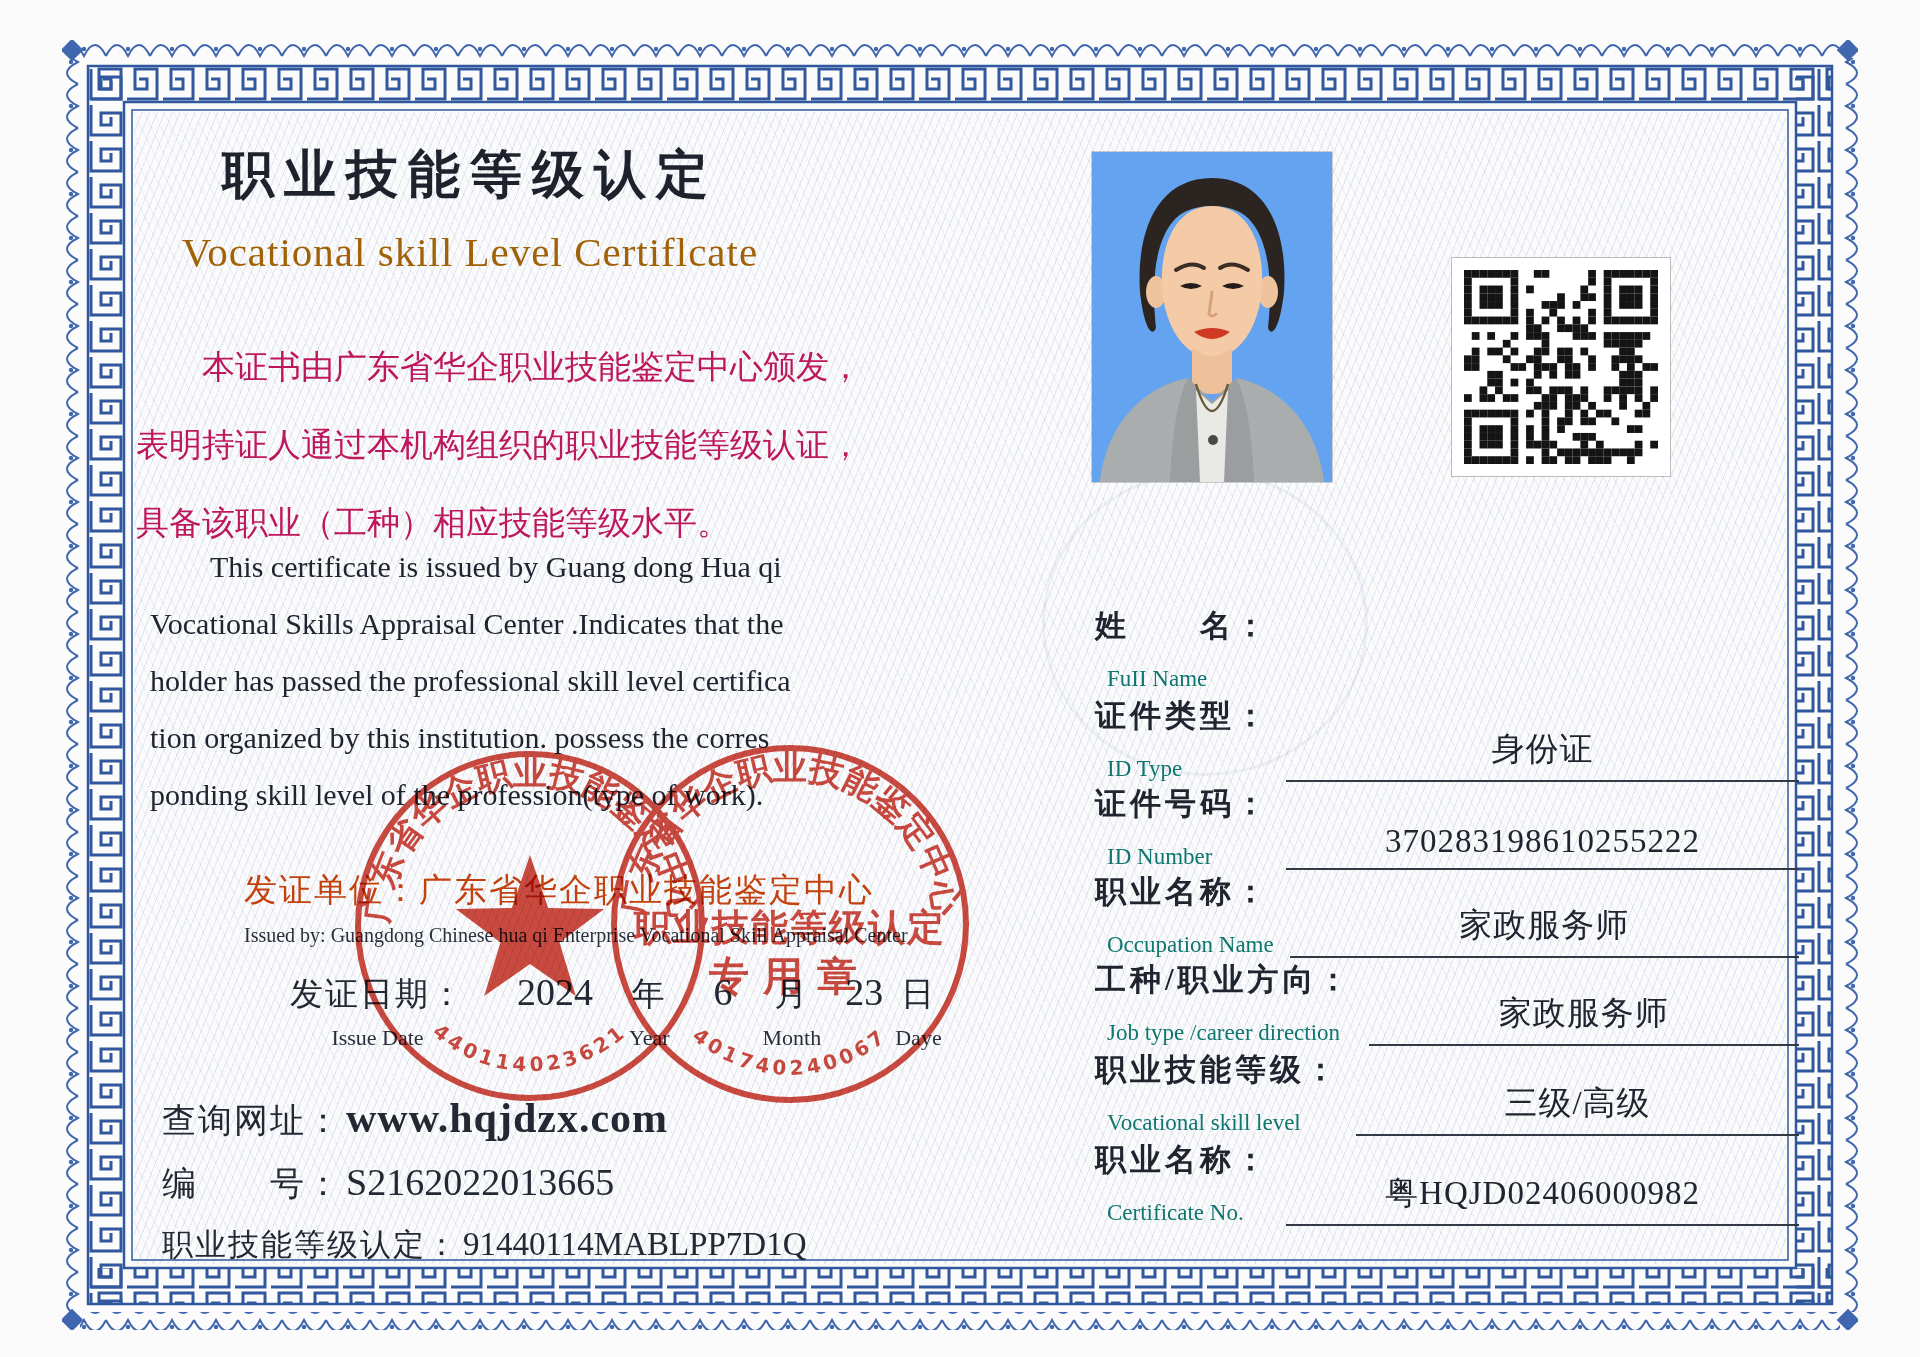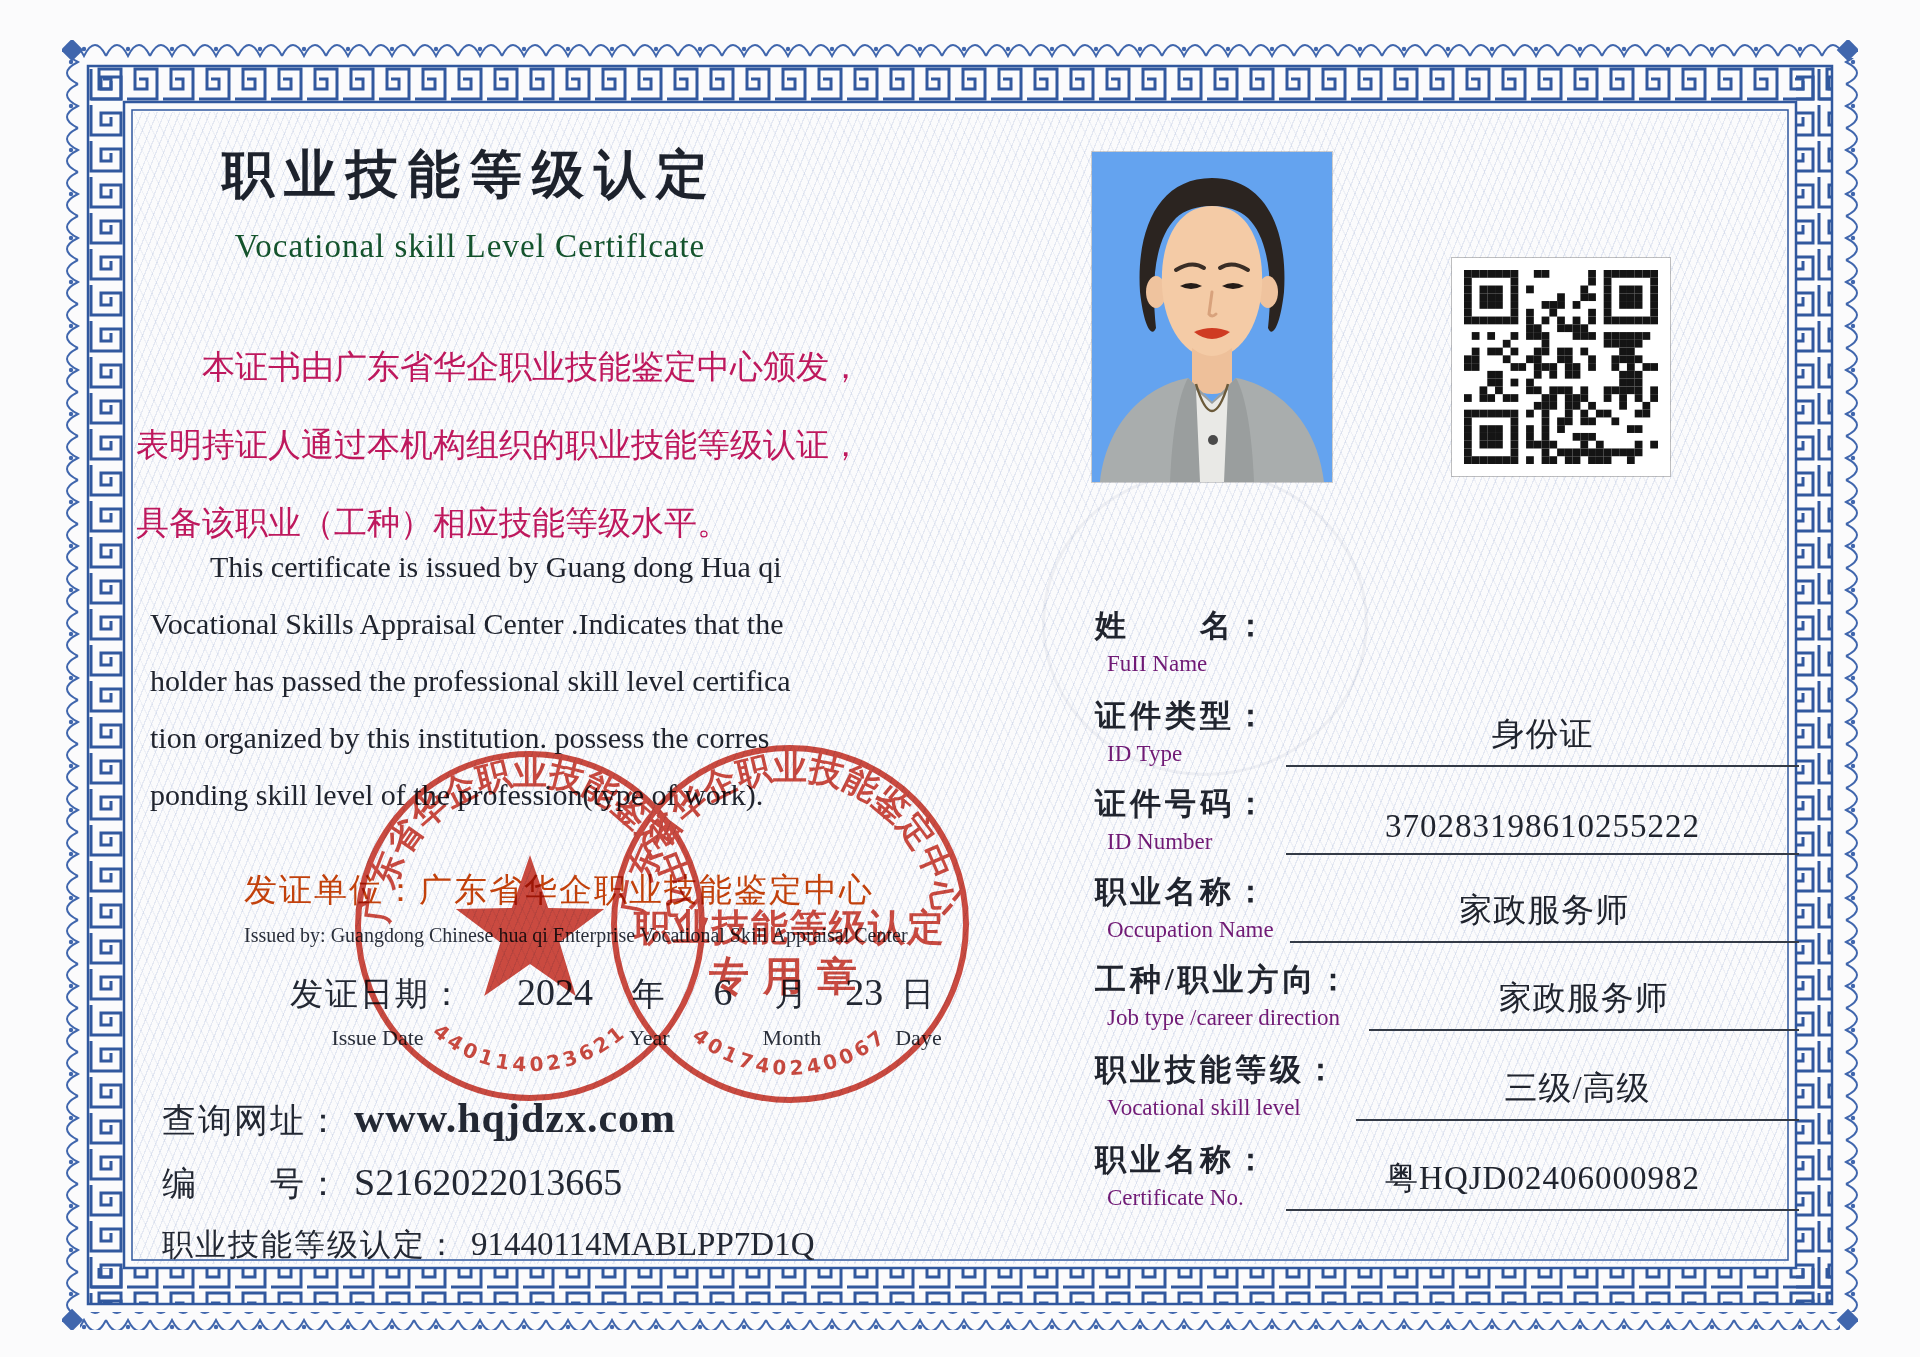--- a/index.html
+++ b/index.html
@@ -19,21 +19,21 @@
   }
   .content{position:absolute;left:0;top:0;width:1796px;height:1290px;}
 
   
   .title-zh{
     position:absolute;left:88px;top:100px;width:640px;text-align:center;
     font-size:52px;font-weight:bold;letter-spacing:10px;color:#1d222c;
   }
   .title-en{
     position:absolute;left:88px;top:188px;width:640px;text-align:center;
-    font-size:33px;color:#14532d;letter-spacing:1px;
+    font-size:41px;color:#a16207;letter-spacing:1px;
   }
   .intro-zh{position:absolute;left:74px;top:288px;width:740px;font-size:33px;line-height:78px;color:#be185d;}
   .intro-zh .ln{white-space:nowrap;}
   .intro-zh .ln:first-child{padding-left:66px;}
   .intro-en{position:absolute;left:88px;top:498px;width:740px;font-size:30px;line-height:57px;color:#20242e;}
   .intro-en .ln:first-child{padding-left:60px;}
 
   .issuer-line{position:absolute;left:182px;top:828px;font-size:33px;letter-spacing:2px;white-space:nowrap;color:#c2410c;}
   .issuedby-en{position:absolute;left:182px;top:884px;font-size:20px;white-space:nowrap;color:#2a2f3a;}
 
@@ -41,39 +41,39 @@
   .d-group{display:flex;flex-direction:column;align-items:center;}
   .d-zh{font-size:33px;letter-spacing:2px;}
   .d-en{font-size:22px;margin-top:8px;color:#2a2f3a;}
   .d-val{font-size:38px;line-height:40px;}
   .d-val.v-year{margin:0 36px 0 52px;text-align:center;}
   .d-val.v-month{margin:0 30px 0 44px;}
   .d-val.v-day{margin:0 12px 0 24px;}
 
   .foot-row{position:absolute;left:100px;display:flex;align-items:baseline;white-space:nowrap;}
   .foot-row .lab{font-size:34px;letter-spacing:2px;}
-  .foot-row .val{margin-left:12px;}
+  .foot-row .val{margin-left:4px;}
   .row-site{top:1054px;}
   .row-site .val{font-size:42px;font-weight:600;letter-spacing:1px;}
   .row-serial{top:1120px;}
   .row-serial .val{font-size:38px;}
   .row-credit{top:1184px;}
   .row-credit .lab{font-size:31px;}
   .row-credit .val{font-size:33px;}
 
   
   .photo{position:absolute;left:1030px;top:112px;width:240px;height:330px;box-shadow:0 0 0 1px rgba(120,120,120,.35);}
   .qr{position:absolute;left:1390px;top:218px;width:218px;height:218px;background:#fff;box-shadow:0 0 0 1px rgba(130,130,130,.5);}
   .watermark{position:absolute;left:980px;top:430px;width:320px;height:300px;border-radius:50%;
     border:3px solid rgba(130,140,170,0.10);}
 
   .field{position:absolute;left:1033px;width:704px;display:flex;align-items:flex-end;}
   .f-label{flex:0 0 auto;padding-right:16px;}
   .f-zh{font-size:31px;letter-spacing:4px;white-space:nowrap;color:#20242e;font-weight:bold;}
-  .f-en{font-size:23px;margin-top:4px;padding-left:12px;white-space:nowrap;color:#701a75;}
+  .f-en{font-size:23px;margin-top:19px;padding-left:12px;white-space:nowrap;color:#0f766e;}
   .f-line{flex:1 1 auto;border-bottom:2px solid #333a46;text-align:center;padding-bottom:8px;}
   .f-value{font-size:33px;letter-spacing:1px;white-space:nowrap;color:#20242e;}
 
   .stamps{position:absolute;left:270px;top:688px;opacity:.84;mix-blend-mode:multiply;pointer-events:none;}
 </style>
 </head>
 <body>
 
 <div class="cert">
 

